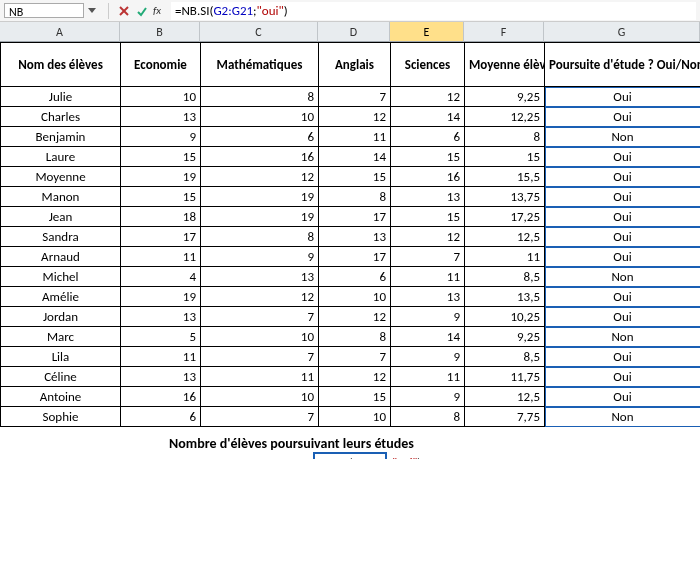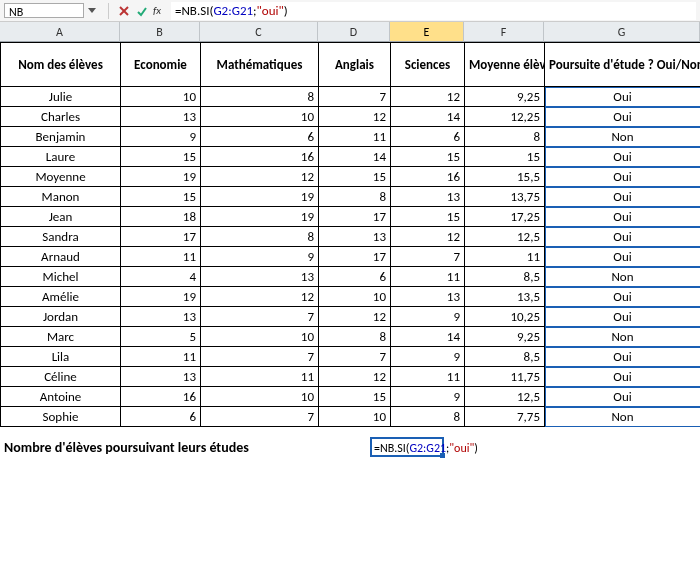--- a/index.html
+++ b/index.html
@@ -100,20 +100,21 @@
     line-height: 1.2;
   }
   td.num { text-align: right; }
   td.text { text-align: center; }
 
   .bottom-row {
     display: flex;
     align-items: center;
     height: 24px;
     margin-top: 8px;
+    flex-direction: column;
   }
   .bottom-label {
     width: 370px;
     padding-left: 4px;
     font-weight: bold;
     font-size: 14px;
   }
   .active-cell {
     border: 2px solid #1a5fb4;
     width: 74px;

